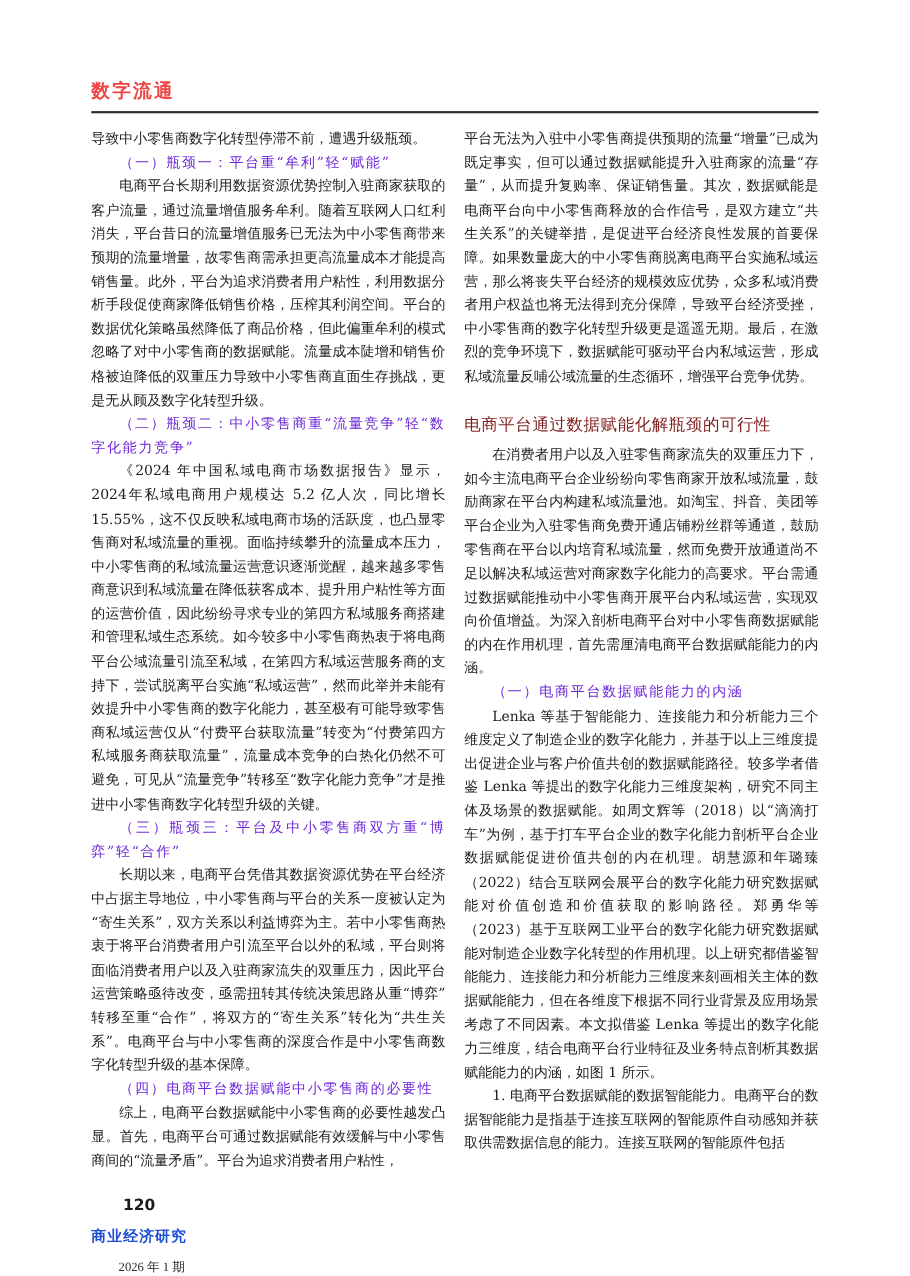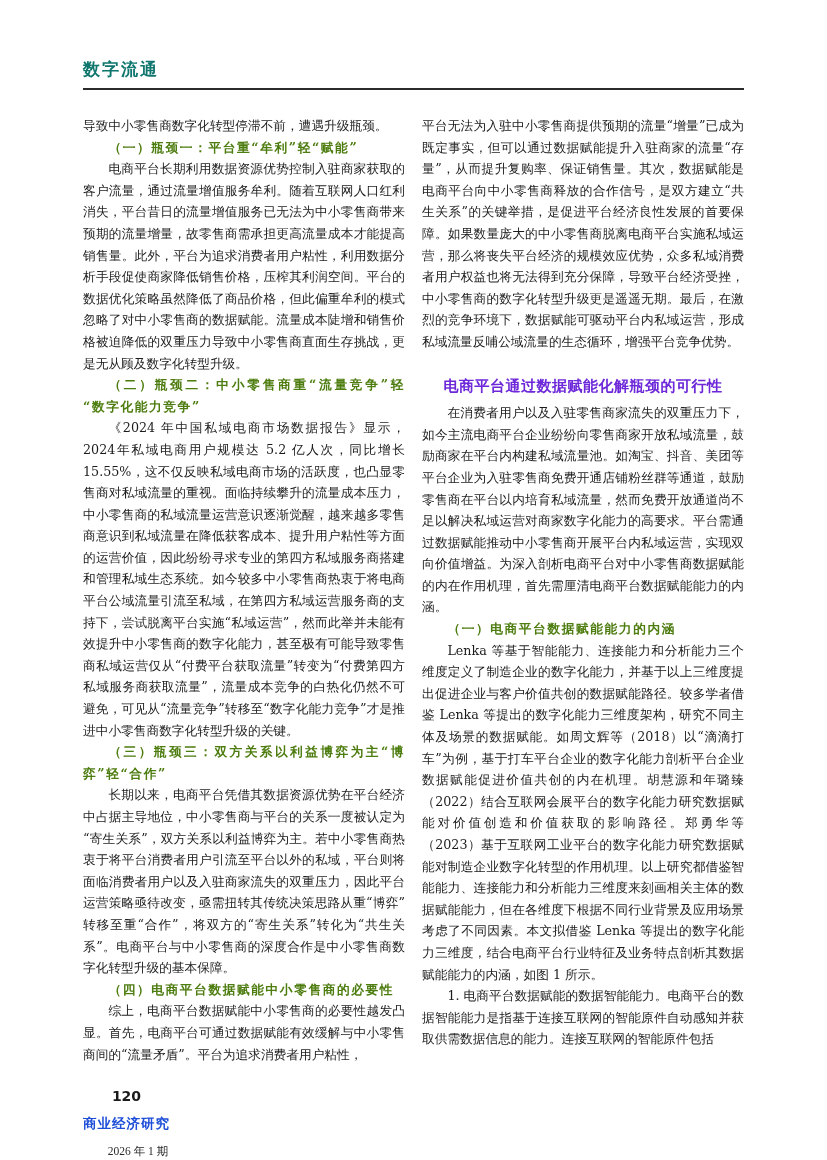--- a/index.html
+++ b/index.html
@@ -17,23 +17,24 @@
   .header{
     position:absolute;
     left:83px; top:58px;
     width:661px;
   }
   .header .column-label{
     font-family:"DejaVu Sans", "Liberation Sans", sans-serif;
     font-weight:bold;
     font-size:17px;
     letter-spacing:2px;
-    color:#0f766e;
+    color:#ef4444;
     padding-bottom:7px;
     border-bottom:2.5px solid #2b2b2b;
+    margin-top:13px;
   }
   
   .content{
     position:absolute;
     left:83px; top:115px;
     width:661px;
     display:flex;
     gap:17px;
   }
   .col{
@@ -41,32 +42,31 @@
     font-size:12.7px;
     line-height:21.6px;
     text-align:justify;
     text-justify:inter-ideograph;
   }
   .col p{margin:0;}
   .para{text-indent:2em;}
   .para-cont{text-indent:0;}
   .sub-heading{
     text-indent:2em;
-    font-weight:bold;
+    font-weight:normal;
     letter-spacing:1.6px;
-    color:#4d7c0f;
+    color:#6d28d9;
   }
   .section-heading{
     font-family:"DejaVu Sans", "Liberation Sans", sans-serif;
-    font-weight:bold;
+    font-weight:normal;
     font-size:15px;
-    text-align:center;
     text-indent:0;
     letter-spacing:0.5px;
-    color:#6d28d9;
+    color:#7f1d1d;
     margin:23px 0 5px 0 !important;
   }
   
   .footer{
     position:absolute;
     left:83px; top:1088px;
     display:flex;
     align-items:center;
     gap:11px;
     white-space:nowrap;
@@ -102,21 +102,21 @@
   </div>
 
   <div class="content">
 
     <div class="col">
       <p class="para-cont">导致中小零售商数字化转型停滞不前，遭遇升级瓶颈。</p>
       <p class="sub-heading">（一）瓶颈一：平台重“牟利”轻“赋能”</p>
       <p class="para">电商平台长期利用数据资源优势控制入驻商家获取的客户流量，通过流量增值服务牟利。随着互联网人口红利消失，平台昔日的流量增值服务已无法为中小零售商带来预期的流量增量，故零售商需承担更高流量成本才能提高销售量。此外，平台为追求消费者用户粘性，利用数据分析手段促使商家降低销售价格，压榨其利润空间。平台的数据优化策略虽然降低了商品价格，但此偏重牟利的模式忽略了对中小零售商的数据赋能。流量成本陡增和销售价格被迫降低的双重压力导致中小零售商直面生存挑战，更是无从顾及数字化转型升级。</p>
       <p class="sub-heading">（二）瓶颈二：中小零售商重“流量竞争”轻“数字化能力竞争”</p>
       <p class="para">《2024 年中国私域电商市场数据报告》显示，2024年私域电商用户规模达 5.2 亿人次，同比增长 15.55%，这不仅反映私域电商市场的活跃度，也凸显零售商对私域流量的重视。面临持续攀升的流量成本压力，中小零售商的私域流量运营意识逐渐觉醒，越来越多零售商意识到私域流量在降低获客成本、提升用户粘性等方面的运营价值，因此纷纷寻求专业的第四方私域服务商搭建和管理私域生态系统。如今较多中小零售商热衷于将电商平台公域流量引流至私域，在第四方私域运营服务商的支持下，尝试脱离平台实施“私域运营”，然而此举并未能有效提升中小零售商的数字化能力，甚至极有可能导致零售商私域运营仅从“付费平台获取流量”转变为“付费第四方私域服务商获取流量”，流量成本竞争的白热化仍然不可避免，可见从“流量竞争”转移至“数字化能力竞争”才是推进中小零售商数字化转型升级的关键。</p>
-      <p class="sub-heading">（三）瓶颈三：双方关系以利益博弈为主“博弈”轻“合作”</p>
+      <p class="sub-heading">（三）瓶颈三：平台及中小零售商双方重“博弈”轻“合作”</p>
       <p class="para">长期以来，电商平台凭借其数据资源优势在平台经济中占据主导地位，中小零售商与平台的关系一度被认定为“寄生关系”，双方关系以利益博弈为主。若中小零售商热衷于将平台消费者用户引流至平台以外的私域，平台则将面临消费者用户以及入驻商家流失的双重压力，因此平台运营策略亟待改变，亟需扭转其传统决策思路从重“博弈”转移至重“合作”，将双方的“寄生关系”转化为“共生关系”。电商平台与中小零售商的深度合作是中小零售商数字化转型升级的基本保障。</p>
       <p class="sub-heading">（四）电商平台数据赋能中小零售商的必要性</p>
       <p class="para">综上，电商平台数据赋能中小零售商的必要性越发凸显。首先，电商平台可通过数据赋能有效缓解与中小零售商间的“流量矛盾”。平台为追求消费者用户粘性，</p>
     </div>
 
     <div class="col">
       <p class="para-cont">平台无法为入驻中小零售商提供预期的流量“增量”已成为既定事实，但可以通过数据赋能提升入驻商家的流量“存量”，从而提升复购率、保证销售量。其次，数据赋能是电商平台向中小零售商释放的合作信号，是双方建立“共生关系”的关键举措，是促进平台经济良性发展的首要保障。如果数量庞大的中小零售商脱离电商平台实施私域运营，那么将丧失平台经济的规模效应优势，众多私域消费者用户权益也将无法得到充分保障，导致平台经济受挫，中小零售商的数字化转型升级更是遥遥无期。最后，在激烈的竞争环境下，数据赋能可驱动平台内私域运营，形成私域流量反哺公域流量的生态循环，增强平台竞争优势。</p>
       <p class="section-heading">电商平台通过数据赋能化解瓶颈的可行性</p>
       <p class="para">在消费者用户以及入驻零售商家流失的双重压力下，如今主流电商平台企业纷纷向零售商家开放私域流量，鼓励商家在平台内构建私域流量池。如淘宝、抖音、美团等平台企业为入驻零售商免费开通店铺粉丝群等通道，鼓励零售商在平台以内培育私域流量，然而免费开放通道尚不足以解决私域运营对商家数字化能力的高要求。平台需通过数据赋能推动中小零售商开展平台内私域运营，实现双向价值增益。为深入剖析电商平台对中小零售商数据赋能的内在作用机理，首先需厘清电商平台数据赋能能力的内涵。</p>
       <p class="sub-heading">（一）电商平台数据赋能能力的内涵</p>

